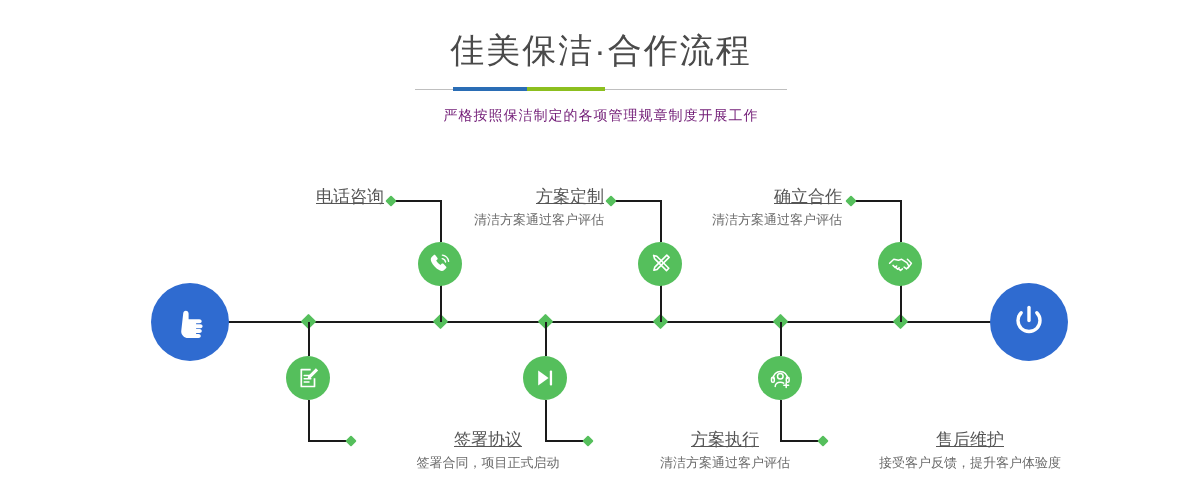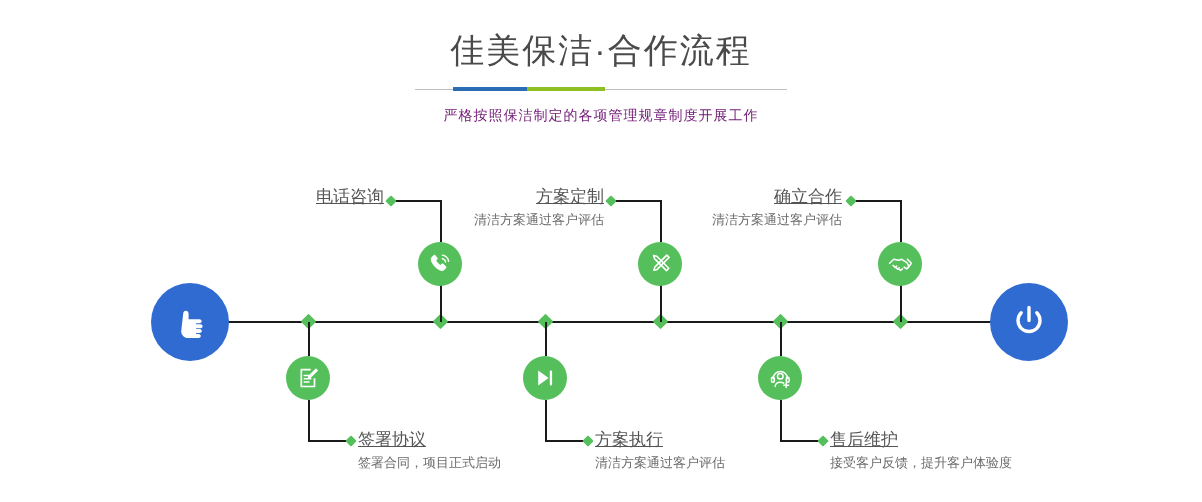--- a/index.html
+++ b/index.html
@@ -137,21 +137,21 @@
     width: 8px;
     height: 8px;
   }
 
   .label {
     position: absolute;
     text-align: right;
     white-space: nowrap;
   }
   .label.below {
-    text-align: left;
+    text-align: center;
   }
   .label .lab-title {
     font-size: 17px;
     line-height: 22px;
     color: #555555;
     display: block;
     text-decoration: underline;
   }
   .label .lab-desc {
     font-size: 13px;

